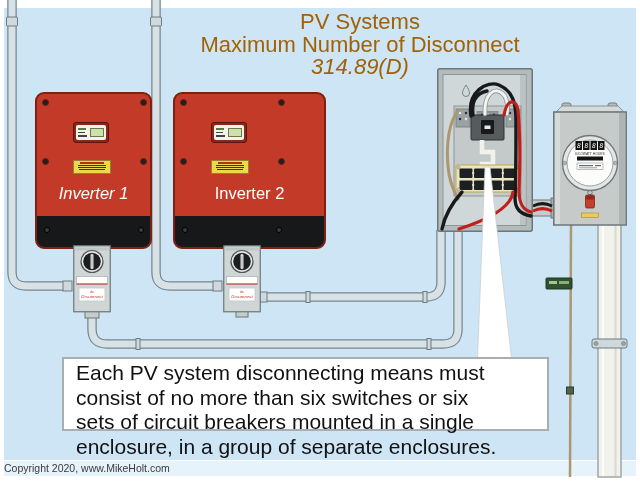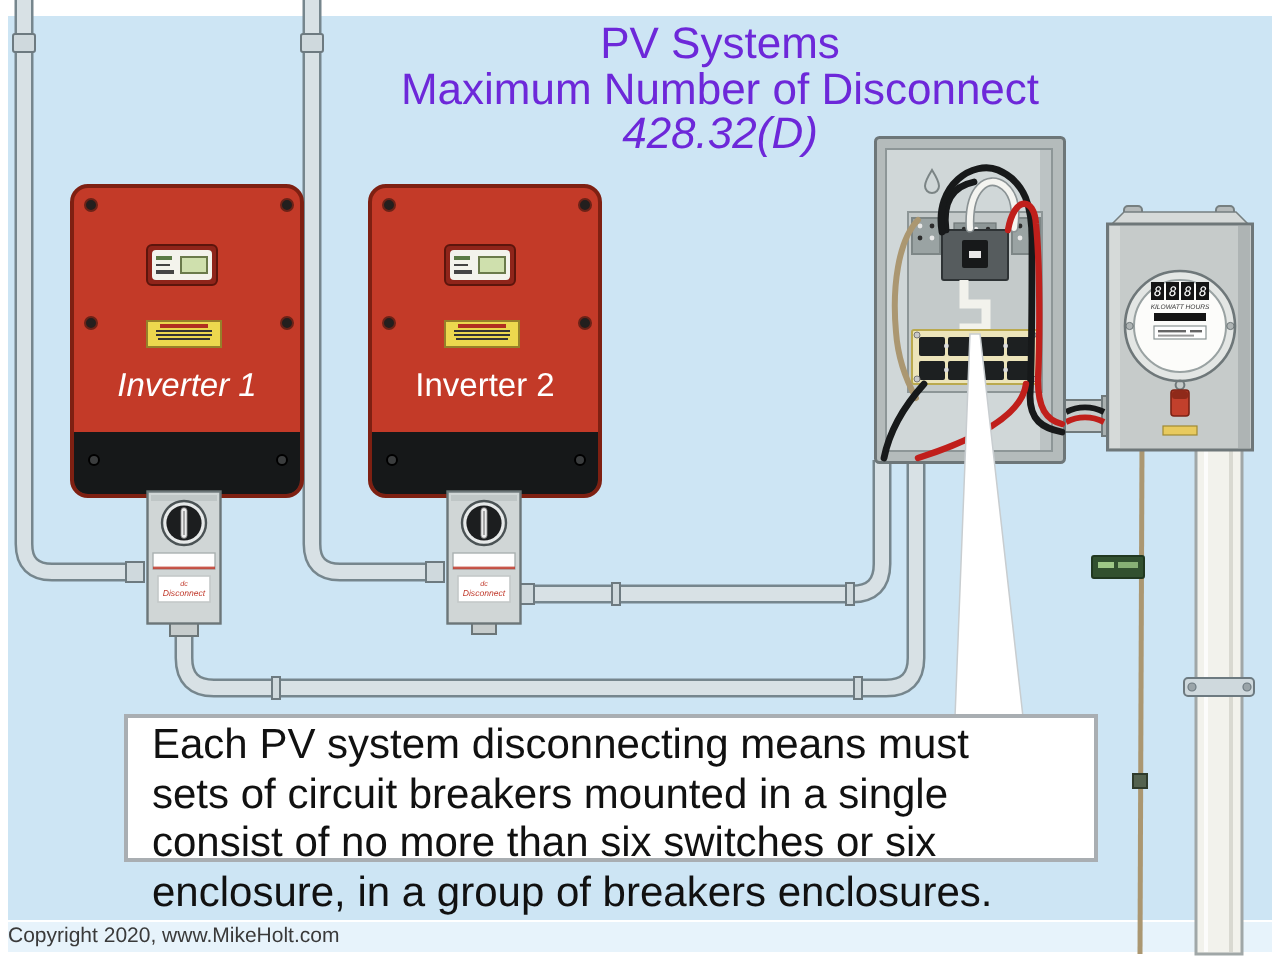--- a/index.html
+++ b/index.html
@@ -4,21 +4,21 @@
 <style>
   html,body{margin:0;padding:0;background:#ffffff;}
   .stage{position:relative;width:640px;height:481px;background:#ffffff;overflow:hidden;
          font-family:"Liberation Sans",sans-serif;}
   .canvas{position:absolute;left:4px;top:8px;width:632px;height:469px;background:#cde5f4;}
   .strip{position:absolute;left:4px;bottom:4px;width:632px;height:15px;background:#e7f3fb;
          border-top:1px solid #ffffff;border-bottom:1px solid #ffffff;
          text-align:left;font-size:10.5px;line-height:14px;color:#3a3a3a;z-index:0;}
   .layer{position:absolute;left:0;top:0;z-index:1;}
   .title{position:absolute;left:150px;top:11px;width:420px;text-align:center;z-index:2;
-         font-size:22px;line-height:22.5px;color:#6d28d9;}
+         font-size:22px;line-height:22.5px;color:#a16207;}
   .title .it{font-style:italic;}
   
   .inverter{position:absolute;width:117px;height:157px;z-index:2;}
   .inv-body{position:absolute;left:0;top:0;right:0;bottom:0;background:#c33a28;
             border:2px solid #7e2012;border-radius:9px;}
   .inv-black{position:absolute;left:2px;right:2px;bottom:2px;height:31px;background:#161819;
              border-radius:0 0 7px 7px;}
   .inv-display{position:absolute;left:38px;top:30px;width:34px;height:19px;background:#8f241a;
                border:1px solid #5c150c;border-radius:3px;}
   .inv-screen{position:absolute;left:2px;top:2px;right:2px;bottom:2px;background:#f3f3ec;border-radius:2px;}
@@ -94,21 +94,21 @@
     <line x1="571" y1="222" x2="570" y2="477" stroke="#ab9771" stroke-width="2.5"></line>
     <rect x="546" y="278" width="26" height="11" rx="1" fill="#31502f" stroke="#203820"></rect>
     <rect x="549" y="281" width="8" height="3" fill="#9ec887"></rect>
     <rect x="559" y="281" width="10" height="3" fill="#9ec887" opacity="0.8"></rect>
     <rect x="566.5" y="387" width="7" height="7" fill="#53624f" stroke="#2e3b2c"></rect>
   </svg>
 
   <div class="title">
     <div>PV Systems</div>
     <div>Maximum Number of Disconnect</div>
-    <div class="it">428.32(D)</div>
+    <div class="it">314.89(D)</div>
   </div>
 
   <div class="inverter" style="left:35px;top:92px;font-style:italic;">
     <div class="inv-body"></div>
     <div class="inv-black"></div>
     <div class="inv-display">
       <div class="inv-screen">
         <div class="inv-lcd"></div>
         <div class="inv-led" style="top:3px;"></div>
         <div class="inv-led" style="top:6.5px;background:#444;width:7px;"></div>
@@ -123,21 +123,21 @@
     </div>
     <div class="inv-label">Inverter 1</div>
     <div class="scr" style="left:7px;top:7px;"></div>
     <div class="scr" style="left:105px;top:7px;"></div>
     <div class="scr" style="left:7px;top:66px;"></div>
     <div class="scr" style="left:105px;top:66px;"></div>
     <div class="scrb" style="left:9px;top:135px;"></div>
     <div class="scrb" style="left:103px;top:135px;"></div>
   </div>
 
-  <div class="inverter" style="left:184px;top:92px;">
+  <div class="inverter" style="left:173px;top:92px;padding-left:36px;">
     <div class="inv-body"></div>
     <div class="inv-black"></div>
     <div class="inv-display">
       <div class="inv-screen">
         <div class="inv-lcd"></div>
         <div class="inv-led" style="top:3px;"></div>
         <div class="inv-led" style="top:6.5px;background:#444;width:7px;"></div>
         <div class="inv-led" style="top:10px;background:#444;width:9px;"></div>
       </div>
     </div>
@@ -285,17 +285,17 @@
       <rect x="28.5" y="115" width="17" height="4.5" fill="#e8ca5e" stroke="#a18a33" stroke-width="0.6"></rect>
     </svg>
   </div>
 
   <svg class="wedge" width="640" height="481" viewBox="0 0 640 481">
     <polygon points="485,167 490,167 511.5,358.5 477.5,358.5" fill="#ffffff" stroke="#c8cdd0" stroke-width="0.75"></polygon>
   </svg>
 
   <div class="note">
     <div>Each PV system disconnecting means must</div>
+    <div>consist of no more than six switches or six</div>
     <div>sets of circuit breakers mounted in a single</div>
-    <div>consist of no more than six switches or six</div>
-    <div>enclosure, in a group of breakers enclosures.</div>
+    <div>enclosure, in a group of separate enclosures.</div>
   </div>
 </div>
 
 </body></html>

